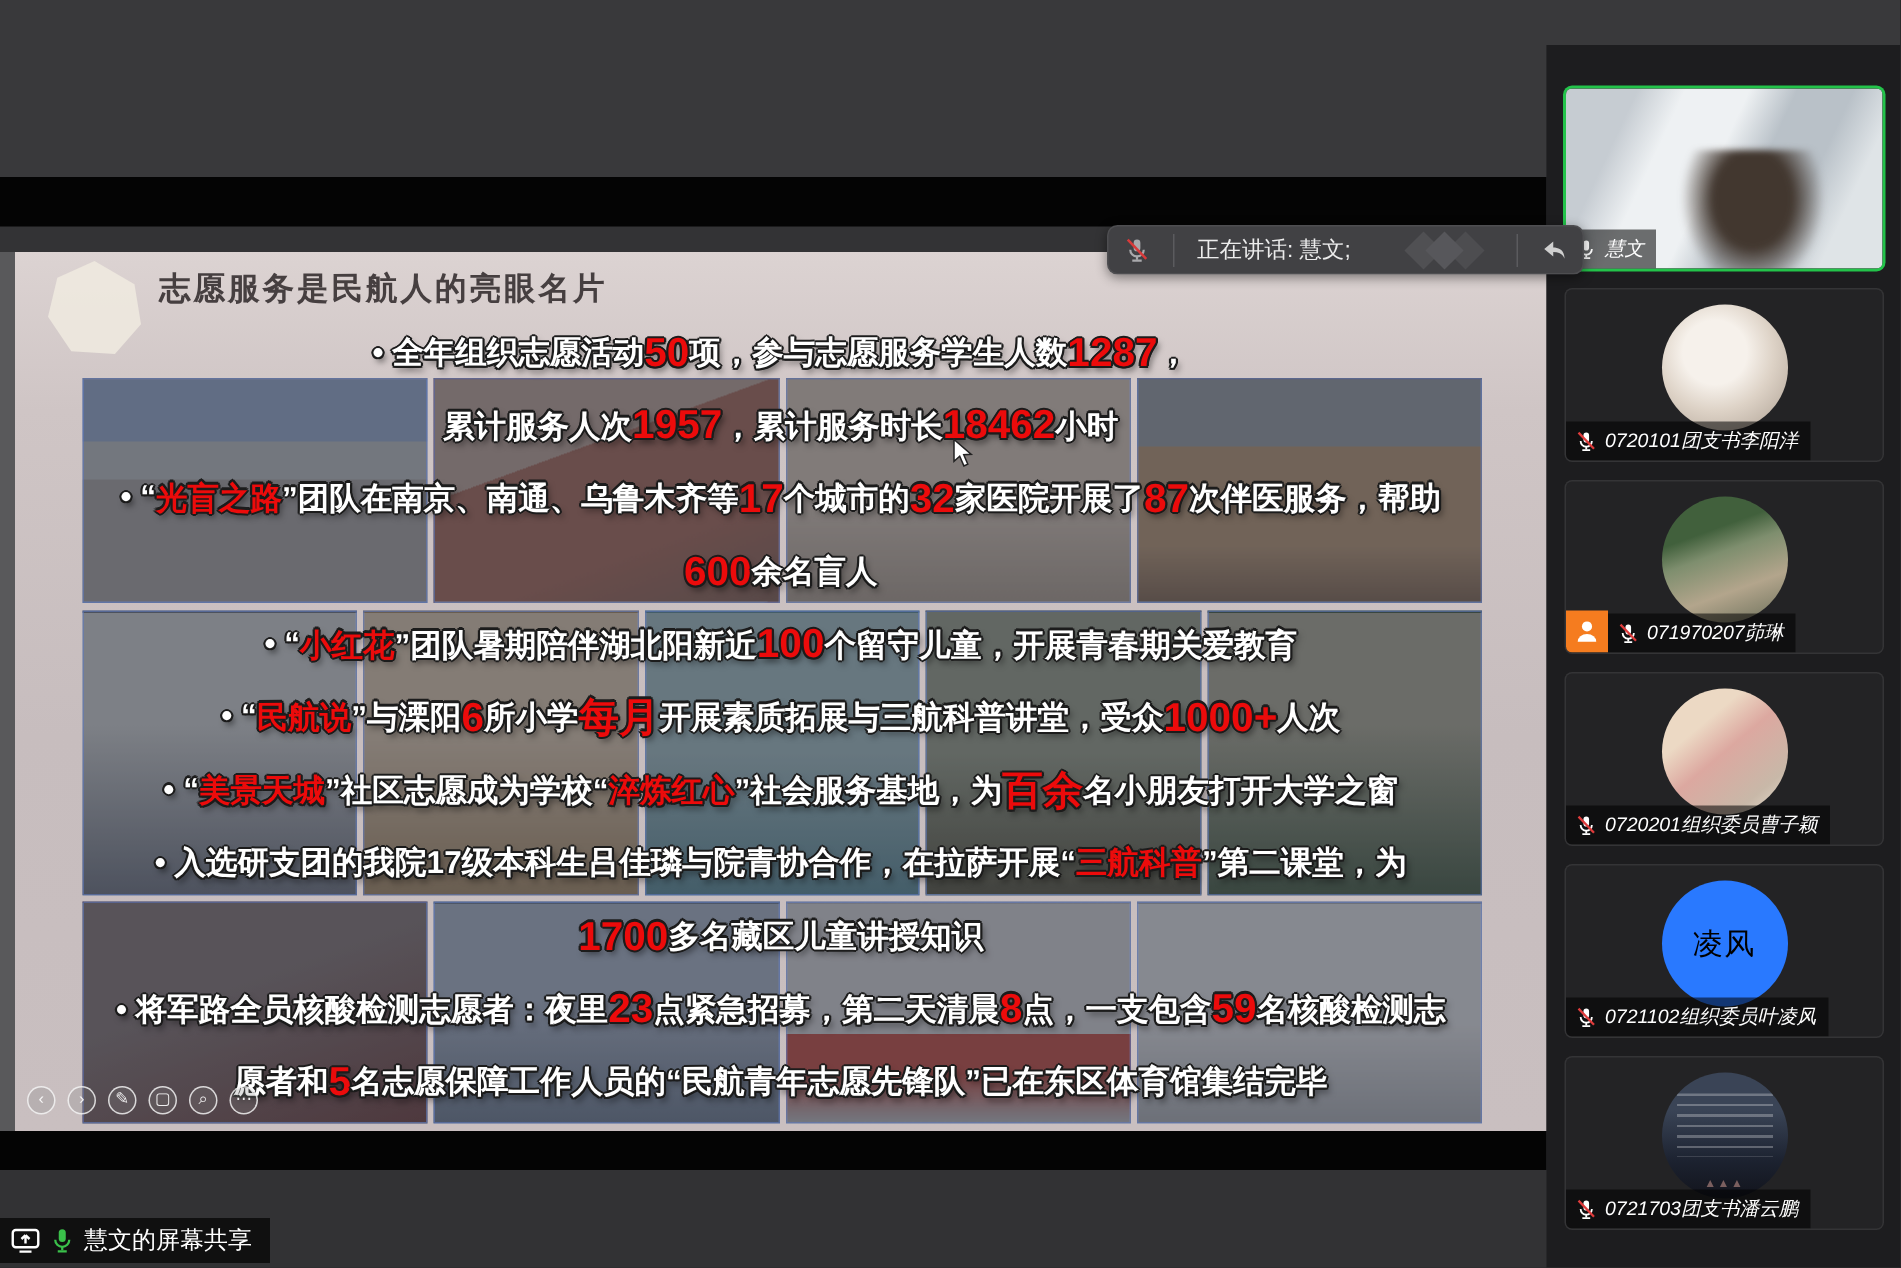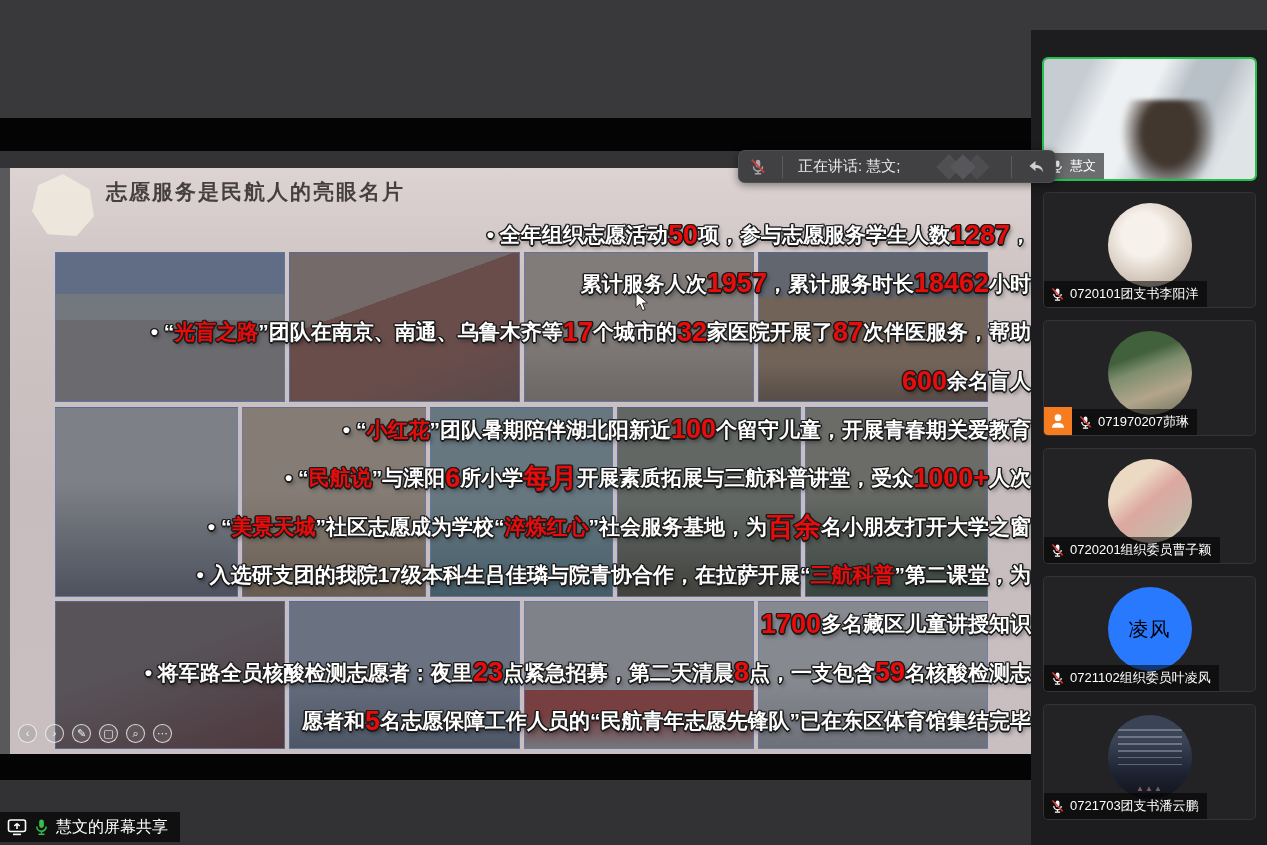--- a/index.html
+++ b/index.html
@@ -47,21 +47,21 @@
   .ph-bamboo   { background:linear-gradient(180deg,#b5ab9d 0 45%,#8a7a62 100%); }
   .ph-court    { background:linear-gradient(180deg,#87a3ad 0 50%,#4e7a8a 100%); }
   .ph-table    { background:linear-gradient(180deg,#7e8a80 0 50%,#4a4f45 100%); }
   .ph-board    { background:linear-gradient(180deg,#8d9288 0 40%,#3d5548 100%); }
   .ph-station  { background:linear-gradient(160deg,#6e6a70 0 40%,#5e3f44 100%); }
   .ph-gym      { background:linear-gradient(180deg,#8c9bb0 0 45%,#5d6f85 100%); }
   .ph-hazmat   { background:linear-gradient(180deg,#aeb5bd 0 60%,#a24a48 60% 78%,#9aa2ac 100%); }
   .ph-hazmat2  { background:linear-gradient(180deg,#b9c0c8 0 55%,#8f98a2 100%); }
 
   .slide-lines { position:absolute; left:0; right:0; top:43px; }
-  .sline { height:48.6px; display:flex; justify-content:flex-end; align-items:center; white-space:nowrap; }
+  .sline { height:48.6px; display:flex; justify-content:center; align-items:center; white-space:nowrap; }
   .seg { font-size:21px; font-weight:700; color:#fff;
          text-shadow:-1.5px 0 #1c1c1c,1.5px 0 #1c1c1c,0 -1.5px #1c1c1c,0 1.5px #1c1c1c,
                      -1px -1px #1c1c1c,1px 1px #1c1c1c,-1px 1px #1c1c1c,1px -1px #1c1c1c,2px 3px 4px rgba(0,0,0,.5); }
   .seg.red { color:#ec0b0b; }
   .seg.num { color:#ec0b0b; font-size:27px; }
 
   
   .slide-nav { position:absolute; left:8px; bottom:11px; display:flex; gap:8px; }
   .navbtn { width:19px; height:19px; border-radius:50%; border:1.5px solid rgba(250,250,250,.8);
             background:rgba(130,130,130,.25); color:rgba(255,255,255,.9); font-size:11px;
@@ -104,21 +104,21 @@
   .av-cat      { background:radial-gradient(circle at 42% 38%,#f6f1eb 0 30%,#ddd2c6 55%,#a99c8f 100%); }
   .av-outdoor  { background:linear-gradient(160deg,#41603c 0 30%,#7e8e6e 45%,#b3a58c 70%,#6a6f5a 100%); }
   .av-portrait { background:linear-gradient(140deg,#ecd9c4 0 30%,#dca8a0 50%,#c8b8a8 80%,#e8e0d2 100%); }
   .av-initials { background:#2979ff; }
   .av-dark     { background:linear-gradient(180deg,#3a4456 0 30%,#1c2230 70%,#12141c 100%); }
   .av-dark::after { content:"▲▲▲"; position:absolute; bottom:6px; left:50%; transform:translateX(-50%);
                     font-size:8px; color:#7a5f5f; letter-spacing:1px; }
   .av-dark::before { content:""; position:absolute; inset:14px 10px auto 10px; height:42px;
        background:repeating-linear-gradient(180deg,rgba(255,255,255,.55) 0 1.5px,rgba(255,255,255,0) 1.5px 7px); opacity:.5; }
   .tile-label { position:absolute; left:0; bottom:0; max-width:100%; background:rgba(0,0,0,.55);
-                display:flex; align-items:center; gap:5px; padding:4px 8px 4px 6px; }
+                display:flex; align-items:center; gap:5px; padding:4px 8px 4px 6px;font-style:italic; }
   .speaking .tile-label { left:0; bottom:0; }
   .pname { font-size:13px; color:#fff; white-space:nowrap; }
   .tile .badge { position:absolute; left:0; bottom:0; width:28px; height:28px; background:#f57c1f;
                  display:flex; align-items:center; justify-content:center; z-index:2; }
   .tile .badge ~ .tile-label { left:28px; }
   .micwrap { display:flex; align-items:center; }
 </style>
 </head>
 <body>
 

